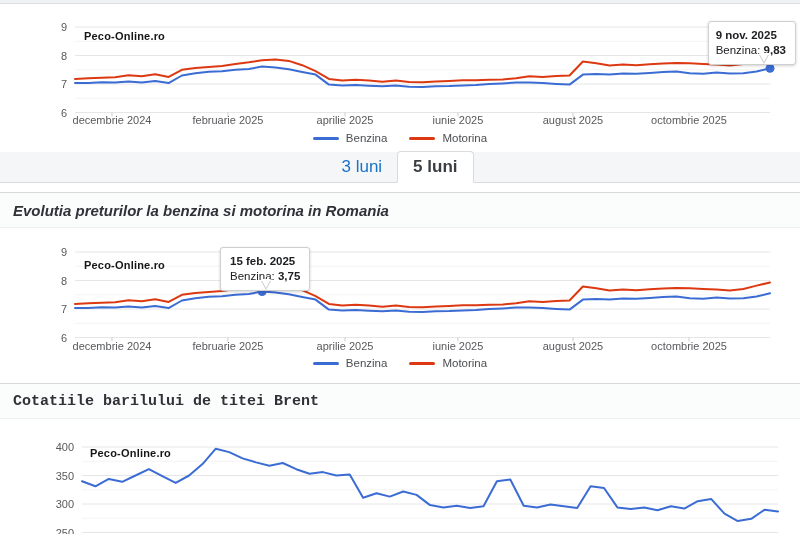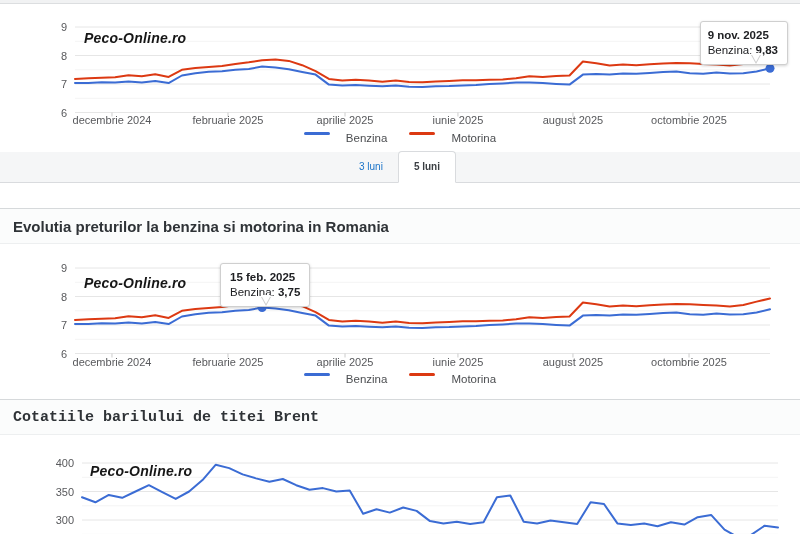--- a/index.html
+++ b/index.html
@@ -6,55 +6,55 @@
   body{width:800px;height:534px;overflow:hidden;font-family:"Liberation Sans",sans-serif;position:relative;}
 
   #top-strip{height:3px;background:#f1f2f3;border-bottom:1px solid #dcdee0;}
 
   .chart{position:relative;width:800px;background:#fff;}
   #chart-0{height:144px;margin-top:0;}
   #chart-1{height:147px;}
   #chart-2{height:115px;}
   .chart svg{position:absolute;left:0;top:0;display:block;}
 
-  .watermark{position:absolute;font-size:14px;font-weight:700;color:#161616;letter-spacing:.2px;font-style:italic;}
+  .watermark{position:absolute;font-size:11px;font-weight:700;color:#161616;letter-spacing:.2px;}
   #chart-0 .watermark{left:84px;top:26px;}
   #chart-1 .watermark{left:84px;top:31px;}
   #chart-2 .watermark{left:90px;top:28px;}
 
   .legend{position:absolute;left:0;right:0;display:flex;justify-content:center;gap:22px;align-items:center;}
   #chart-0 .legend{bottom:4px;}
   #chart-1 .legend{bottom:6px;}
-  .legend-item{display:flex;align-items:flex-start;gap:16px;font-size:11.5px;color:#4c4e51;}
+  .legend-item{display:flex;align-items:center;gap:7px;font-size:11.5px;color:#4c4e51;}
   .legend-swatch{width:26px;height:3px;border-radius:2px;display:inline-block;}
 
   .tooltip{position:absolute;background:#fff;border:1px solid #cfcfcf;border-radius:3px;
     box-shadow:0 1px 3px rgba(0,0,0,.18);padding:6px 9px;font-size:11.5px;color:#202124;
     white-space:nowrap;line-height:15px;z-index:3;}
   .tooltip .tt-date{font-weight:700;}
   .tooltip::before{content:"";position:absolute;bottom:-9px;border:9px solid transparent;
     border-left-width:5px;border-right-width:5px;border-top-color:#cfcfcf;}
   .tooltip::after{content:"";position:absolute;bottom:-7px;border:9px solid transparent;
     border-left-width:5px;border-right-width:5px;border-top-color:#fff;}
-  #tt-0{top:17px;right:12px;padding-left:7px;}
+  #tt-0{top:17px;right:4px;padding-left:7px;}
   #tt-0::before,#tt-0::after{left:50px;}
   #tt-1{top:19px;left:220px;}
   #tt-1::before,#tt-1::after{left:40px;}
 
   #tabs{margin-top:4px;height:31px;box-sizing:border-box;background:#f5f6f7;
     border-bottom:1px solid #d9dbde;display:flex;justify-content:center;align-items:flex-end;}
-  .tab{font-size:10px;color:#1a73c8;text-decoration:none;padding:7px 15px;line-height:16px;cursor:pointer;}
+  .tab{font-size:17px;color:#1a73c8;text-decoration:none;padding:7px 15px;line-height:16px;cursor:pointer;}
   .tab.active{background:#fff;border:1px solid #d9dbde;border-bottom:1px solid #fff;
     border-radius:4px 4px 0 0;color:#3b3f43;font-weight:700;margin-bottom:-1px;}
 
   .section-header{height:36px;box-sizing:border-box;background:#fbfcfc;
     border-top:1px solid #d6d9db;border-bottom:1px solid #edeff0;
     display:flex;align-items:center;padding-left:13px;
     font-size:15px;font-weight:700;color:#2f3337;}
-  #header-fuel{margin-top:25px;}
+  #header-fuel{margin-top:9px;font-style:italic;}
   #header-brent{margin-top:8px;font-family:Liberation Mono, monospace;}
 </style>
 </head>
 <body>
 
 <div id="top-strip"></div>
 
 <section class="chart" id="chart-0">
   <svg width="800" height="144">
       <line x1="75" y1="37.25" x2="770" y2="37.25" stroke="#f4f4f4" stroke-width="1"></line>

